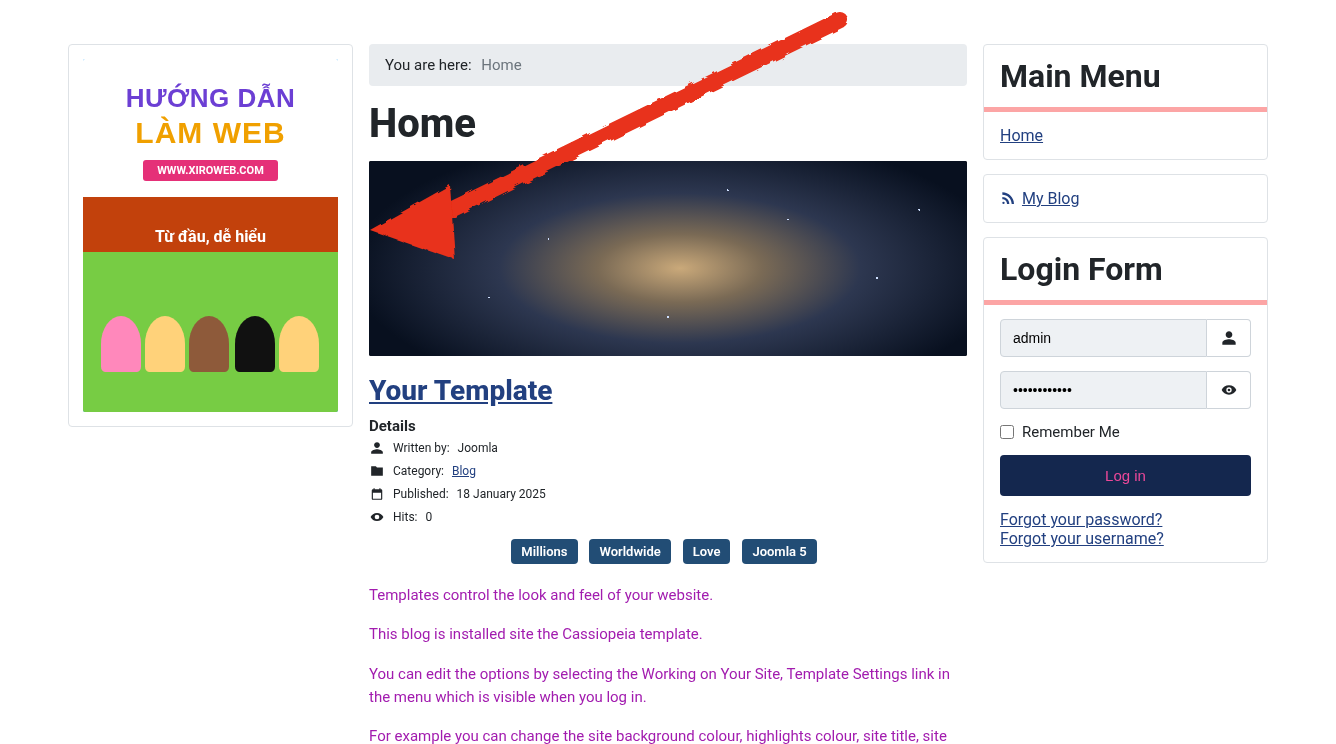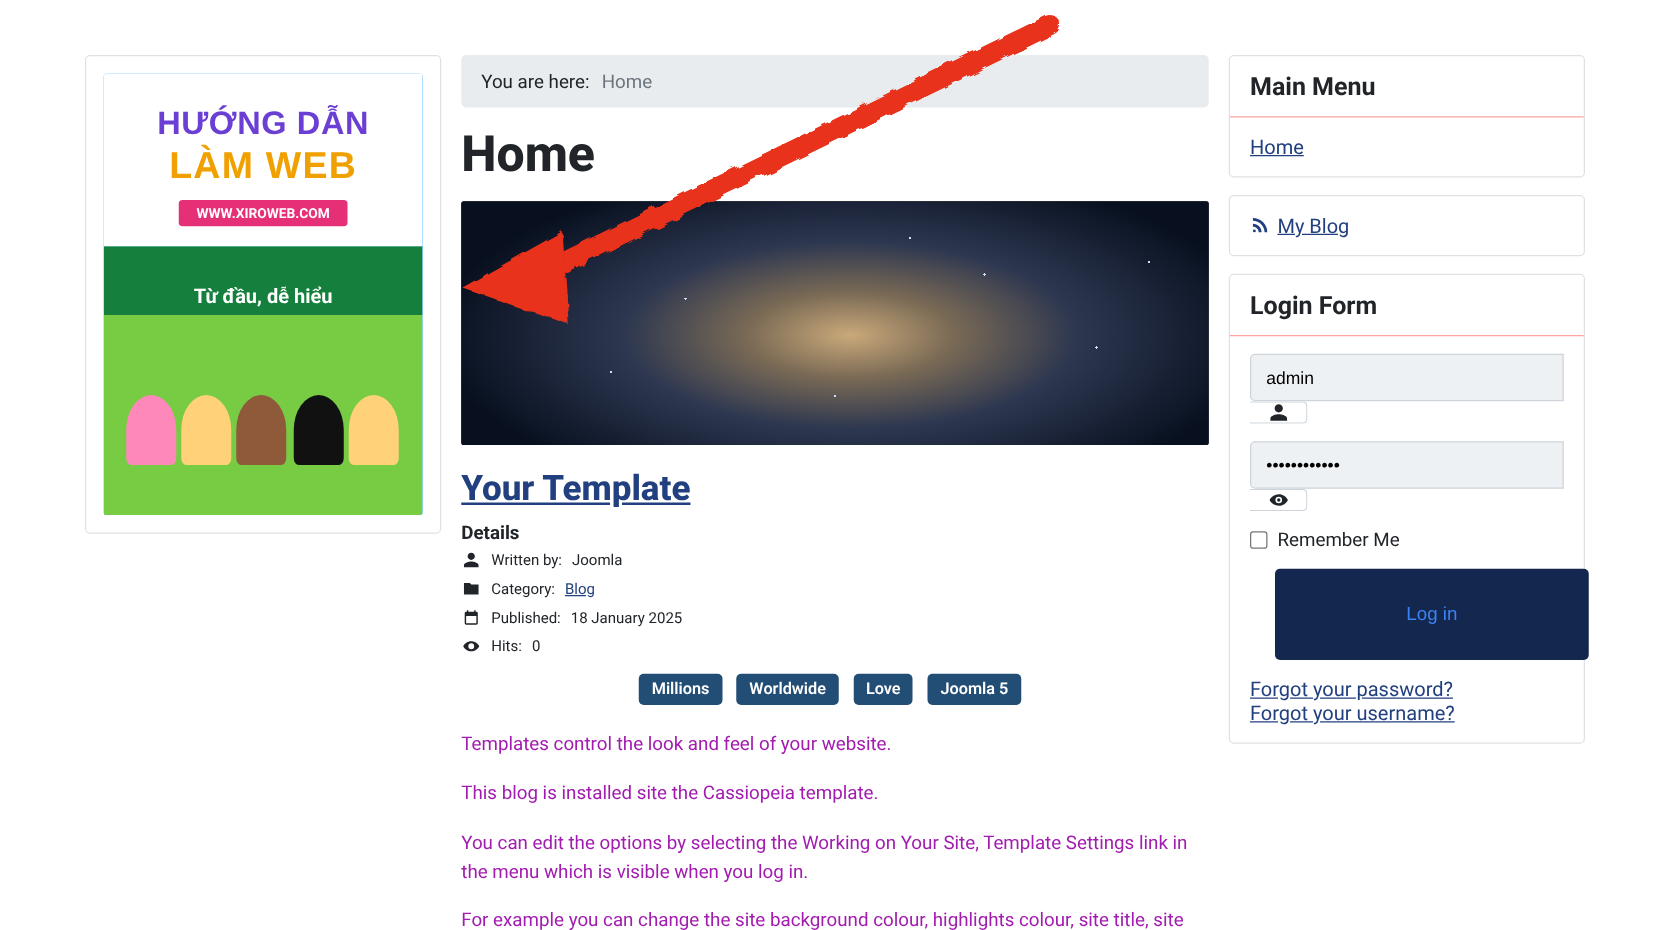--- a/index.html
+++ b/index.html
@@ -1,20 +1,20 @@
 <!DOCTYPE html>
 <html><head>
 <meta charset="utf-8">
 <style>
 * { box-sizing: border-box; margin: 0; padding: 0; }
 body { font-family: -apple-system, BlinkMacSystemFont, "Segoe UI", Roboto, Helvetica, Arial, sans-serif; background: #fff; color: #212529; }
 .container { display: grid; grid-template-columns: 285px 1fr 285px; gap: 16px; max-width: 1200px; margin: 0 auto; padding: 44px 0 0 0; }
 .left-col, .main-col, .right-col { }
 .card { border: 1px solid #dee2e6; border-radius: 4px; margin-bottom: 14px; background: #fff; }
-.card-header { padding: 12px 16px; border-bottom: 1px solid #fca5a5; font-size: 20px; font-weight: 700; }
+.card-header { padding: 12px 16px; border-bottom: 5px solid #fca5a5; font-size: 32px; font-weight: 700; }
 .card-body { padding: 14px 16px; }
 .link { color: #224080; text-decoration: underline; cursor: pointer; }
 .breadcrumb { background: #e9ecef; padding: 12px 16px; border-radius: 4px; margin-bottom: 14px; font-size: 15px; }
 .breadcrumb .label { color: #212529; }
 .breadcrumb .crumb { color: #6c757d; margin-left: 6px; }
 h1.page-title { font-size: 40px; font-weight: 800; margin-bottom: 14px; }
 .hero-img { width: 100%; height: 195px; background: #000; position: relative; overflow: hidden; border-radius: 2px; margin-bottom: 18px; }
 .galaxy { position:absolute; inset:0; background: radial-gradient(ellipse 55% 70% at 52% 55%, #caa97a 0%, #7a6a55 25%, #2d3750 55%, #08101f 100%); }
 .stars::before, .stars::after { content:""; position:absolute; inset:0; background-image: radial-gradient(1px 1px at 10% 20%, #cfe0ff 99%, transparent), radial-gradient(1px 1px at 30% 40%, #cfe0ff 99%, transparent), radial-gradient(1px 1px at 70% 30%, #cfe0ff 99%, transparent), radial-gradient(1px 1px at 85% 60%, #cfe0ff 99%, transparent), radial-gradient(1px 1px at 50% 80%, #cfe0ff 99%, transparent), radial-gradient(1px 1px at 20% 70%, #cfe0ff 99%, transparent), radial-gradient(1px 1px at 60% 15%, #cfe0ff 99%, transparent), radial-gradient(1px 1px at 92% 25%, #cfe0ff 99%, transparent); }
 .article-title { font-size: 28px; font-weight: 800; margin-bottom: 10px; }
@@ -24,34 +24,34 @@
 .meta-row .icon { width:16px; text-align:center; color:#212529; }
 .tags { margin-top: 12px; margin-bottom: 20px; text-align: center; }
 .tag { display:inline-block; background:#224d75; color:#fff; padding:5px 10px; border-radius:4px; font-size:13px; font-weight:600; margin-right:8px; }
 .para { font-size:15px; line-height:1.55; margin-bottom:16px; color:#a21caf; }
 .sidebar-banner { padding:14px; }
 .banner-inner { background:#33aaff; border-radius:2px; padding: 0; overflow:hidden; }
 .banner-top { background:#fff; padding: 24px 10px 16px 10px; text-align:center; position:relative; }
 .banner-title1 { font-family: Impact, "Arial Black", sans-serif; font-weight: 900; color:#6c3fd4; font-size:26px; letter-spacing:0.5px; }
 .banner-title2 { font-family: Impact, "Arial Black", sans-serif; font-weight: 900; color:#f0a000; font-size:30px; letter-spacing:1px; margin-top:2px; }
 .banner-ribbon { display:inline-block; background:#e53078; color:#fff; font-size:11px; font-weight:700; padding:4px 14px; border-radius:3px; margin-top:10px; position:relative; }
-.banner-mid { background:#15803d; text-align:center; padding: 30px 10px 6px 10px; color:#fff; font-weight:700; font-size:16px; }
+.banner-mid { background:#c2410c; text-align:center; padding: 30px 10px 6px 10px; color:#fff; font-weight:700; font-size:16px; }
 .banner-bottom { background:#77cc44; height:160px; position:relative; }
 .kid { position:absolute; bottom:40px; width:40px; height:56px; border-radius:50% 50% 10% 10%; }
 .kid1{left:18px;background:#f8b;}
 .kid2{left:62px;background:#ffd27a;}
 .kid3{left:106px;background:#8e5a3a;}
 .kid4{left:152px;background:#111;}
 .kid5{left:196px;background:#ffd27a;}
-.input-group { display:flex; margin-bottom:14px;flex-direction:column; }
+.input-group { display:flex; margin-bottom:14px; }
 .input-group input { flex:1; border:1px solid #ced4da; background:#eef1f4; padding:10px 12px; font-size:14px; border-radius:4px 0 0 4px; outline:none; }
 .input-group .addon { width:46px; border:1px solid #ced4da; border-left:none; background:#fff; display:flex; align-items:center; justify-content:center; border-radius:0 4px 4px 0; }
 .check-row { display:flex; align-items:center; gap:8px; font-size:15px; margin-bottom:14px; }
 .check-row input { width:14px; height:14px; }
-.btn-login { width:100%; background:#14274e; color:#3b82f6; border:none; padding:28px; font-size:15px; border-radius:4px; cursor:pointer; margin-bottom:14px;margin-left:20px; }
+.btn-login { width:100%; background:#14274e; color:#ec4899; border:none; padding:12px; font-size:15px; border-radius:4px; cursor:pointer; margin-bottom:14px; }
 .arrow-overlay { position:absolute; pointer-events:none; top:0; left:0; }
 .rss-icon { color:#224080; margin-right:4px; }
 </style>
 </head>
 <body>
 
 <div class="container">
 
   <div class="left-col">
     <div class="card sidebar-banner">

